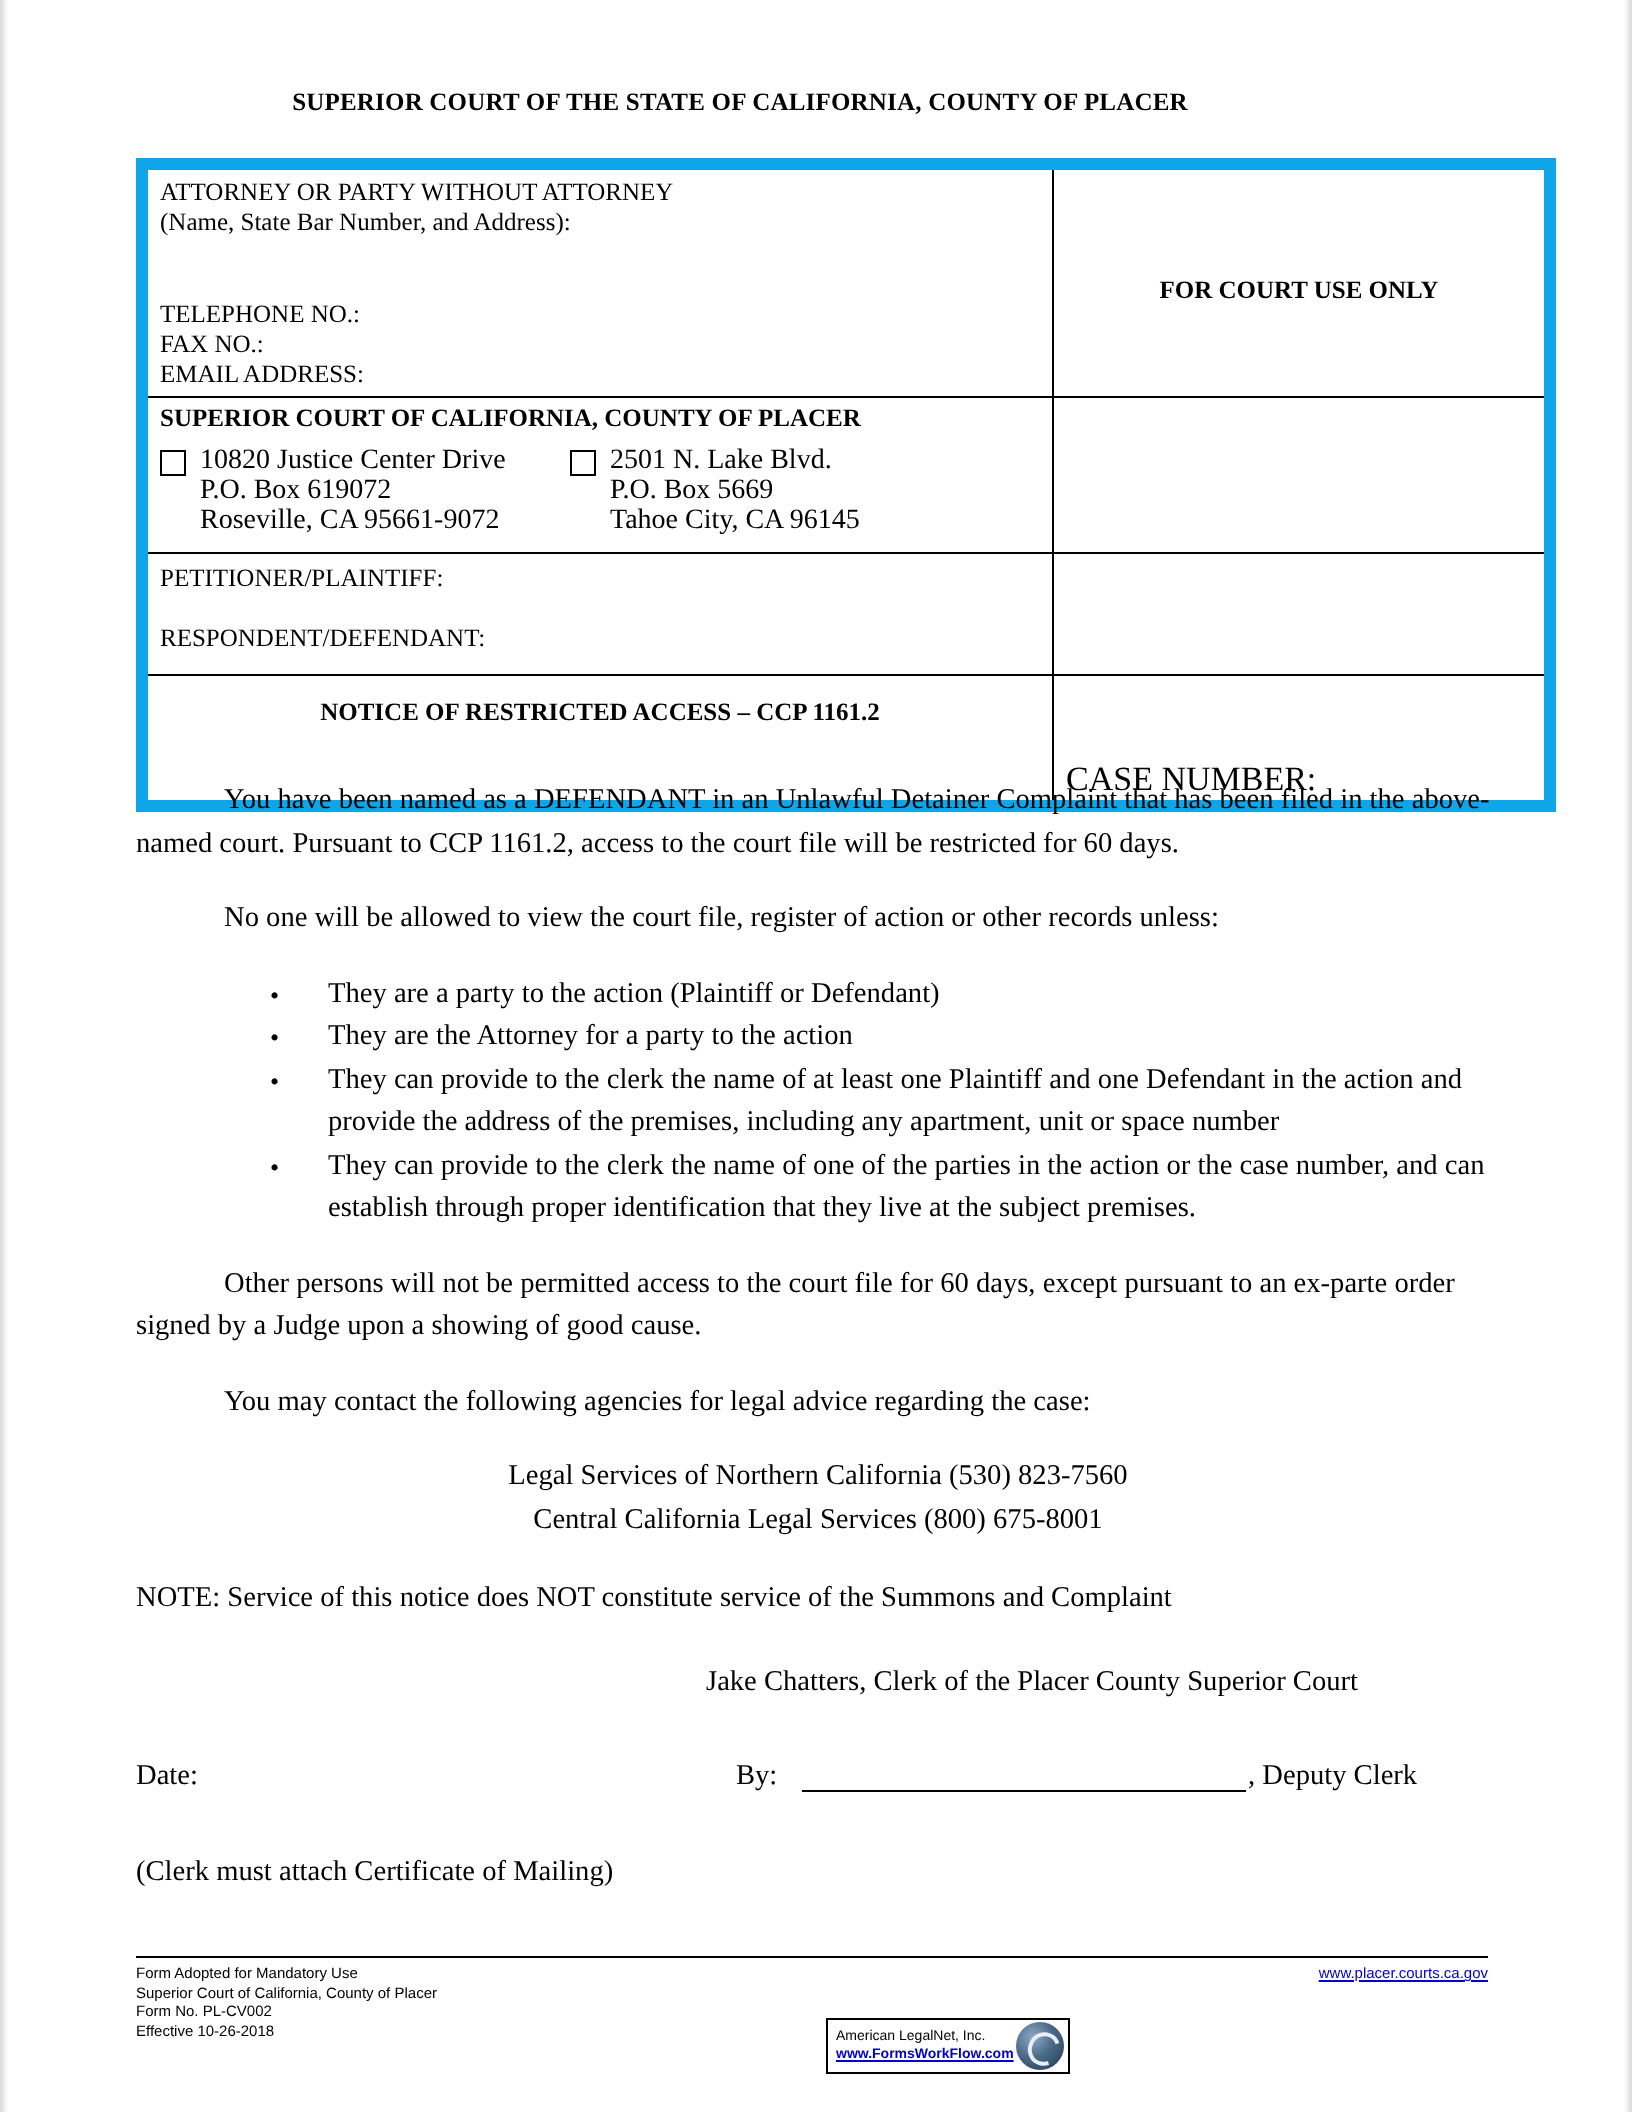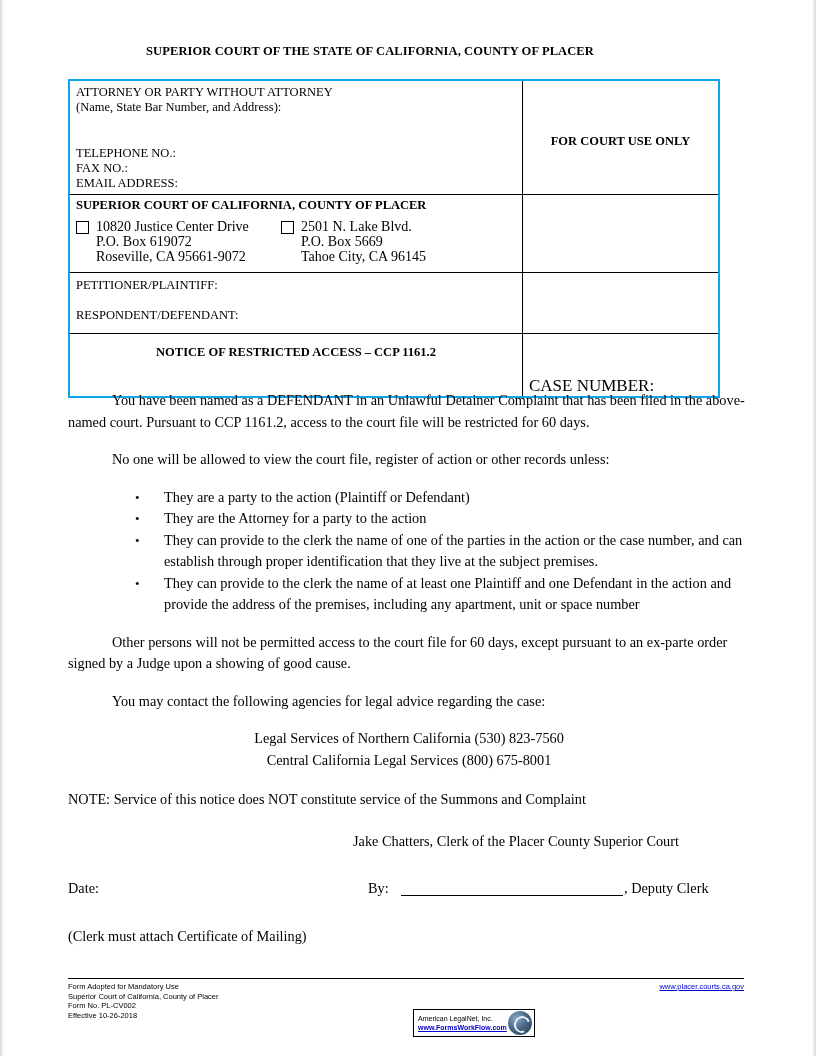--- a/index.html
+++ b/index.html
@@ -31,22 +31,22 @@
     font-size: 12.5px;
     font-weight: bold;
     letter-spacing: 0.1px;
   }
 
   
   .caption {
     position: absolute;
     left: 68px;
     top: 79px;
-    width: 652px;
-    border: 2px solid #0ea5e9;
+    width: 710px;
+    border: 6px solid #0ea5e9;
     box-sizing: border-box;
   }
   .cap-row {
     display: flex;
     width: 100%;
     box-sizing: border-box;
   }
   .cap-left {
     width: 453px;
     box-sizing: border-box;
@@ -345,22 +345,22 @@
 
   <div class="body-text">
 
     <p class="para indent">You have been named as a DEFENDANT in an Unlawful Detainer Complaint that has been filed in the above-named court.  Pursuant to CCP 1161.2, access to the court file will be restricted for 60 days.</p>
 
     <p class="para indent">No one will be allowed to view the court file, register of action or other records unless:</p>
 
     <ul class="bullets">
       <li>They are a party to the action (Plaintiff or Defendant)</li>
       <li>They are the Attorney for a party to the action</li>
+      <li>They can provide to the clerk the name of at least one Plaintiff and one Defendant in the action and provide the address of the premises, including any apartment, unit or space number</li>
       <li>They can provide to the clerk the name of one of the parties in the action or the case number, and can establish through proper identification that they live at the subject premises.</li>
-      <li>They can provide to the clerk the name of at least one Plaintiff and one Defendant in the action and provide the address of the premises, including any apartment, unit or space number</li>
     </ul>
 
     <p class="para indent">Other persons will not be permitted access to the court file for 60 days, except pursuant to an ex-parte order signed by a Judge upon a showing of good cause.</p>
 
     <p class="para indent">You may contact the following agencies for legal advice regarding the case:</p>
 
     <div class="agency-block">
       <p class="center-line">Legal Services of Northern California (530) 823-7560</p>
       <p class="center-line">Central California Legal Services (800) 675-8001</p>
     </div>

